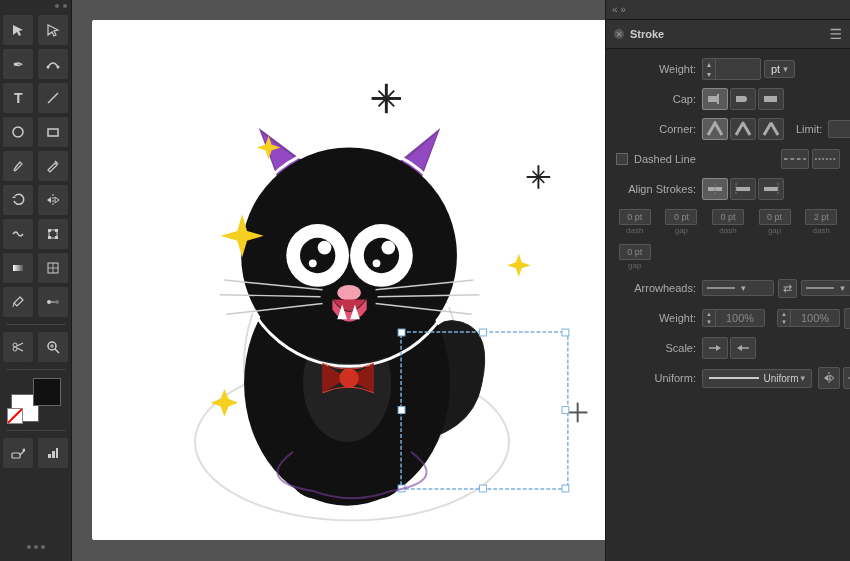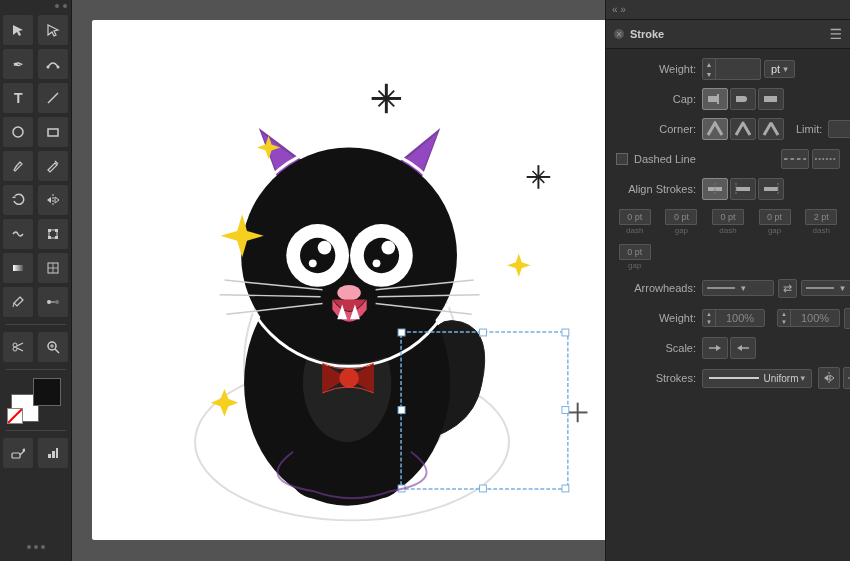--- a/index.html
+++ b/index.html
@@ -853,21 +853,21 @@
         <button class="align-arrow-btn">
           <svg width="16" height="14" viewBox="0 0 16 14">
               <line x1="4" y1="7" x2="14" y2="7" stroke="#aaa" stroke-width="1.5"></line>
               <polygon points="7,4 2,7 7,10" fill="#aaa"></polygon>
             </svg>
         </button>
       </div>
     </div>
 
     <div class="panel-row">
-      <span class="panel-label">Strokes:</span>
+      <span class="panel-label">Uniform:</span>
       <div style="display:flex; align-items:center; background:#3d3d3d; border:1px solid #555; border-radius:2px; padding:3px 6px; min-width:110px; cursor:pointer; justify-content:space-between;">
         <svg width="55" height="8" viewBox="0 0 55 8">
             <line x1="0" y1="4" x2="55" y2="4" stroke="#ccc" stroke-width="2"></line>
           </svg>
         <span style="color:#ccc; font-size:10px; margin-left:4px;">Uniform</span>
         <span style="color:#aaa; font-size:9px; margin-left:2px;">▾</span>
       </div>
       <div class="profile-btns">
         <button class="profile-btn" title="Flip along path">
           <svg width="14" height="14" viewBox="0 0 14 14">

